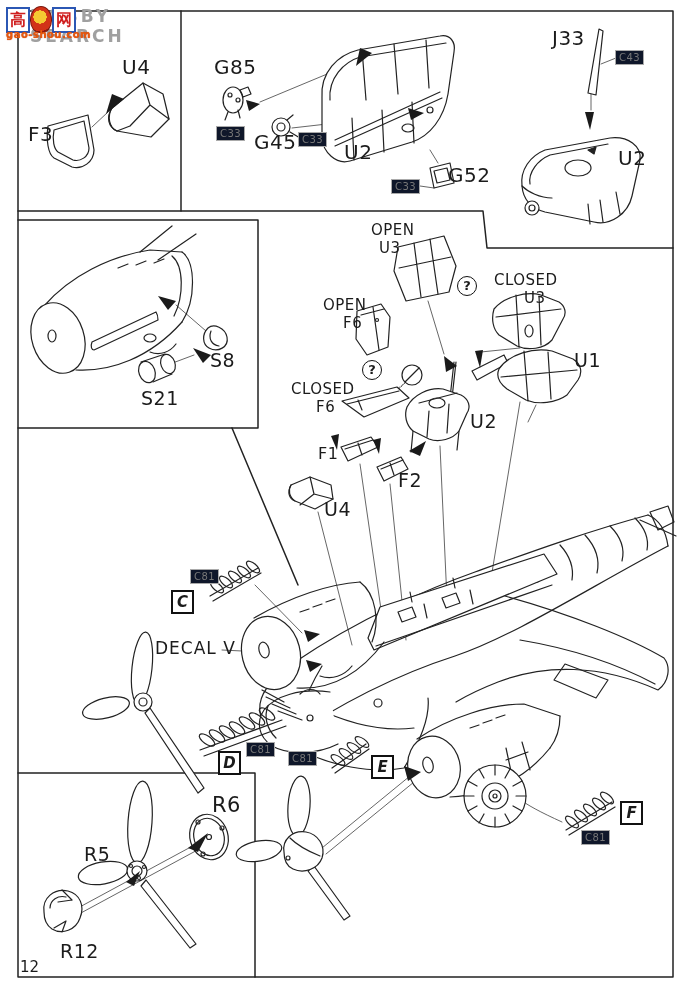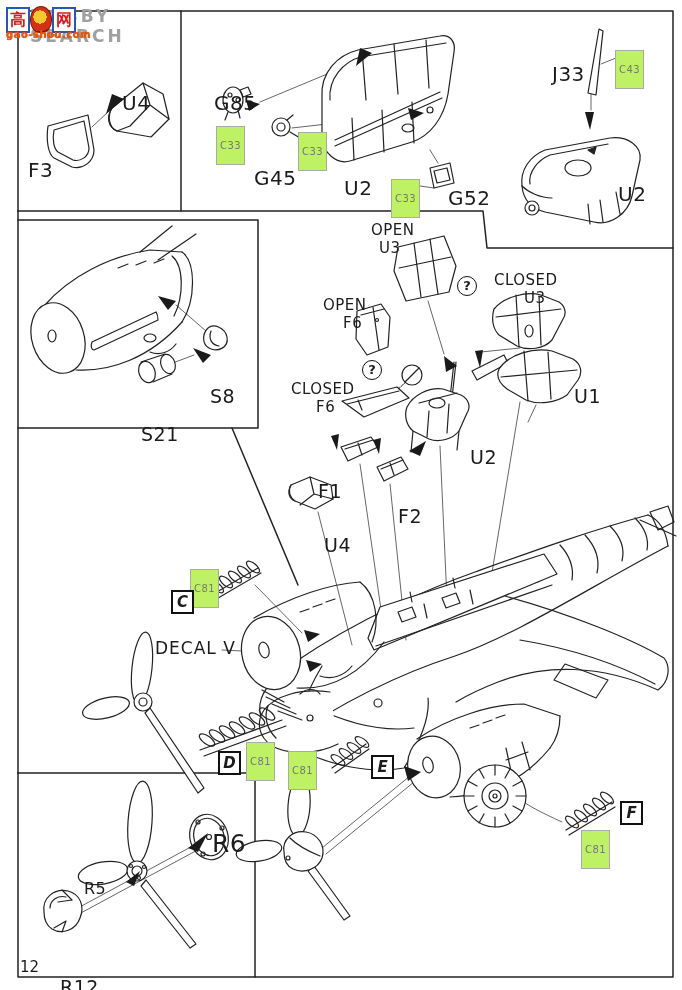--- a/index.html
+++ b/index.html
@@ -1,22 +1,22 @@
 <!DOCTYPE html>
 <html><head>
 <meta charset="utf-8">
 <style>
   html,body{margin:0;padding:0;background:#e8e8e8;}
   .page{position:relative;width:682px;height:990px;background:#ffffff;overflow:hidden;
         font-family:"DejaVu Sans",sans-serif;color:#1b1b1b;}
   .art{position:absolute;left:0;top:0;}
-  .lbl{position:absolute;font-size:20px;font-weight:500;white-space:nowrap;letter-spacing:0.5px;margin-top:36px;}
+  .lbl{position:absolute;font-size:20px;font-weight:500;white-space:nowrap;letter-spacing:0.5px;}
   .opt{position:absolute;font-size:15px;white-space:nowrap;letter-spacing:0.5px;}
-  .tag{position:absolute;font-size:10px;color:#777;border:1px solid #aaa;background:#bef264;
-       padding:12px 3px;line-height:13px;letter-spacing:0.5px;}
+  .tag{position:absolute;font-size:10px;color:#777;border:1px solid #aaa;background:#0f172a;
+       padding:0 3px;line-height:13px;letter-spacing:0.5px;}
   .stepbox{position:absolute;width:19px;height:20px;border:2px solid #111;background:#fff;
        font-size:15px;font-weight:bold;font-style:italic;text-align:center;line-height:20px;}
   .qmark{position:absolute;width:18px;height:18px;border:1.7px solid #111;border-radius:50%;
        background:#fff;font-size:13px;font-weight:bold;text-align:center;line-height:18px;}
   .pagenum{position:absolute;font-size:15px;}
   .decal{position:absolute;font-size:17px;letter-spacing:1px;text-align:right;}
   
   .wm{position:absolute;left:4px;top:3px;width:170px;height:40px;}
   .wm-search{position:absolute;left:26px;top:3px;font-size:17px;font-weight:bold;color:#a0a0a0;
        letter-spacing:3px;}
@@ -354,42 +354,42 @@
   <span class="wm-thumb"></span>
   <span class="wm-charbox" style="left:48px;top:4px">网</span>
   <span class="wm-site">gao-shou.com</span>
 </div>
 
 <span class="lbl" style="left:122px;top:55px">U4</span>
 <span class="lbl" style="left:28px;top:122px">F3</span>
 <span class="lbl" style="left:214px;top:55px">G85</span>
 <span class="lbl" style="left:254px;top:130px">G45</span>
 <span class="lbl" style="left:344px;top:140px">U2</span>
-<span class="lbl" style="left:448px;top:150px">G52</span>
+<span class="lbl" style="left:448px;top:163px">G52</span>
 <span class="lbl" style="left:552px;top:26px">J33</span>
 <span class="lbl" style="left:618px;top:146px">U2</span>
 
 <span class="opt" style="left:371px;top:221px">OPEN</span>
 <span class="opt" style="left:379px;top:239px">U3</span>
 <span class="opt" style="left:494px;top:271px">CLOSED</span>
 <span class="opt" style="left:524px;top:289px">U3</span>
 <span class="opt" style="left:323px;top:296px">OPEN</span>
 <span class="opt" style="left:343px;top:314px">F6</span>
 <span class="opt" style="left:291px;top:380px">CLOSED</span>
 <span class="opt" style="left:316px;top:398px">F6</span>
 
 <span class="lbl" style="left:574px;top:349px;font-size:19px">U1</span>
 <span class="lbl" style="left:470px;top:410px;font-size:19px">U2</span>
-<span class="lbl" style="left:318px;top:444px;font-size:19px">F1</span>
+<span class="lbl" style="left:318px;top:444px;font-size:16px">F1</span>
 <span class="lbl" style="left:398px;top:469px;font-size:19px">F2</span>
 <span class="lbl" style="left:324px;top:498px;font-size:19px">U4</span>
 <span class="lbl" style="left:210px;top:349px;font-size:19px">S8</span>
 <span class="lbl" style="left:141px;top:387px;font-size:19px">S21</span>
-<span class="lbl" style="left:212px;top:793px;font-size:25px">R6</span>
-<span class="lbl" style="left:84px;top:843px;font-size:16px">R5</span>
+<span class="lbl" style="left:212px;top:793px;font-size:21px">R6</span>
+<span class="lbl" style="left:84px;top:843px;font-size:19px">R5</span>
 <span class="lbl" style="left:60px;top:940px;font-size:19px">R12</span>
 
 <span class="tag" style="left:216px;top:126px">C33</span>
 <span class="tag" style="left:298px;top:132px">C33</span>
 <span class="tag" style="left:391px;top:179px">C33</span>
 <span class="tag" style="left:615px;top:50px">C43</span>
 <span class="tag" style="left:190px;top:569px">C81</span>
 <span class="tag" style="left:246px;top:742px">C81</span>
 <span class="tag" style="left:288px;top:751px">C81</span>
 <span class="tag" style="left:581px;top:830px">C81</span>

